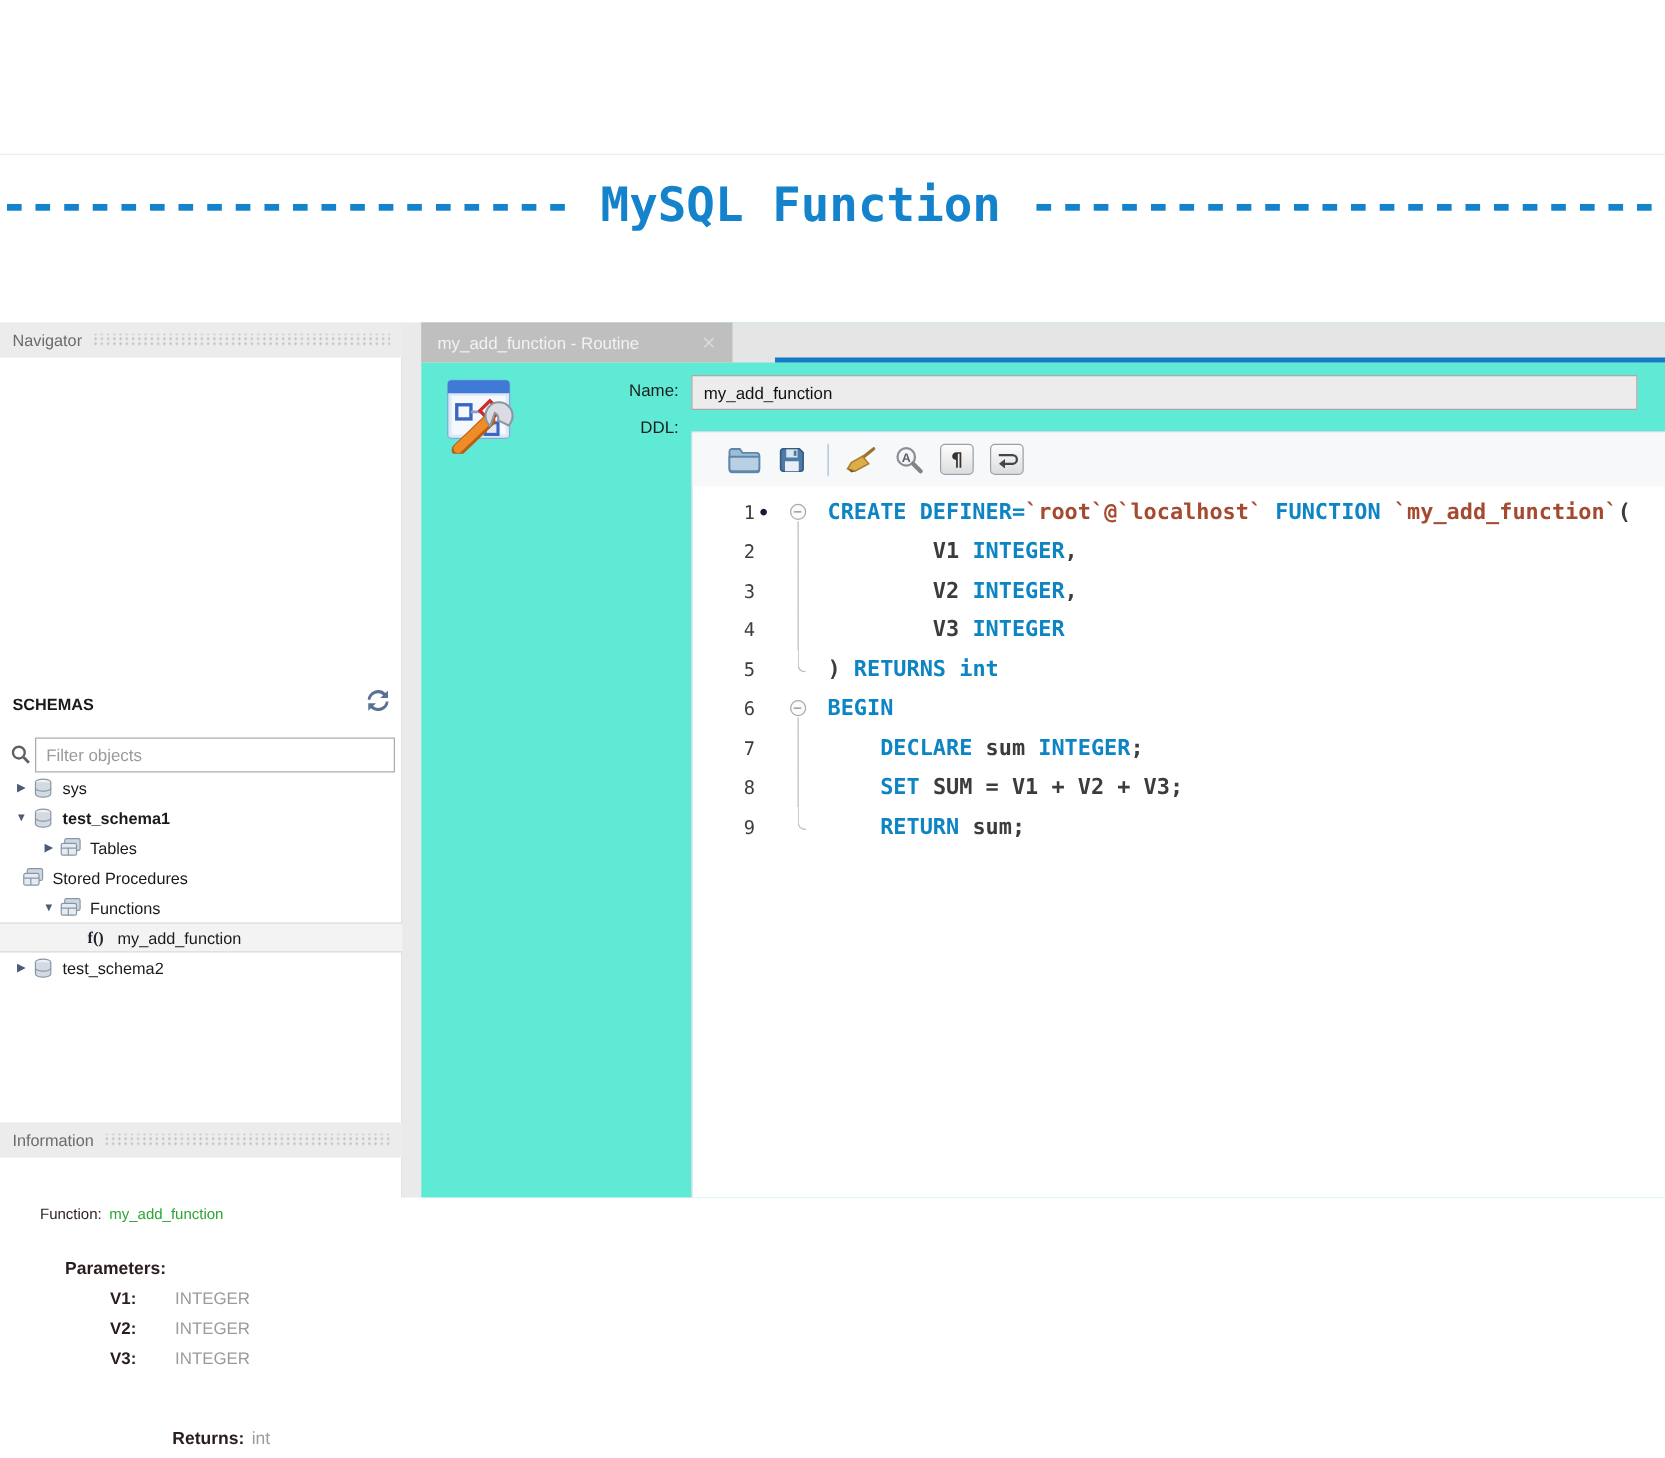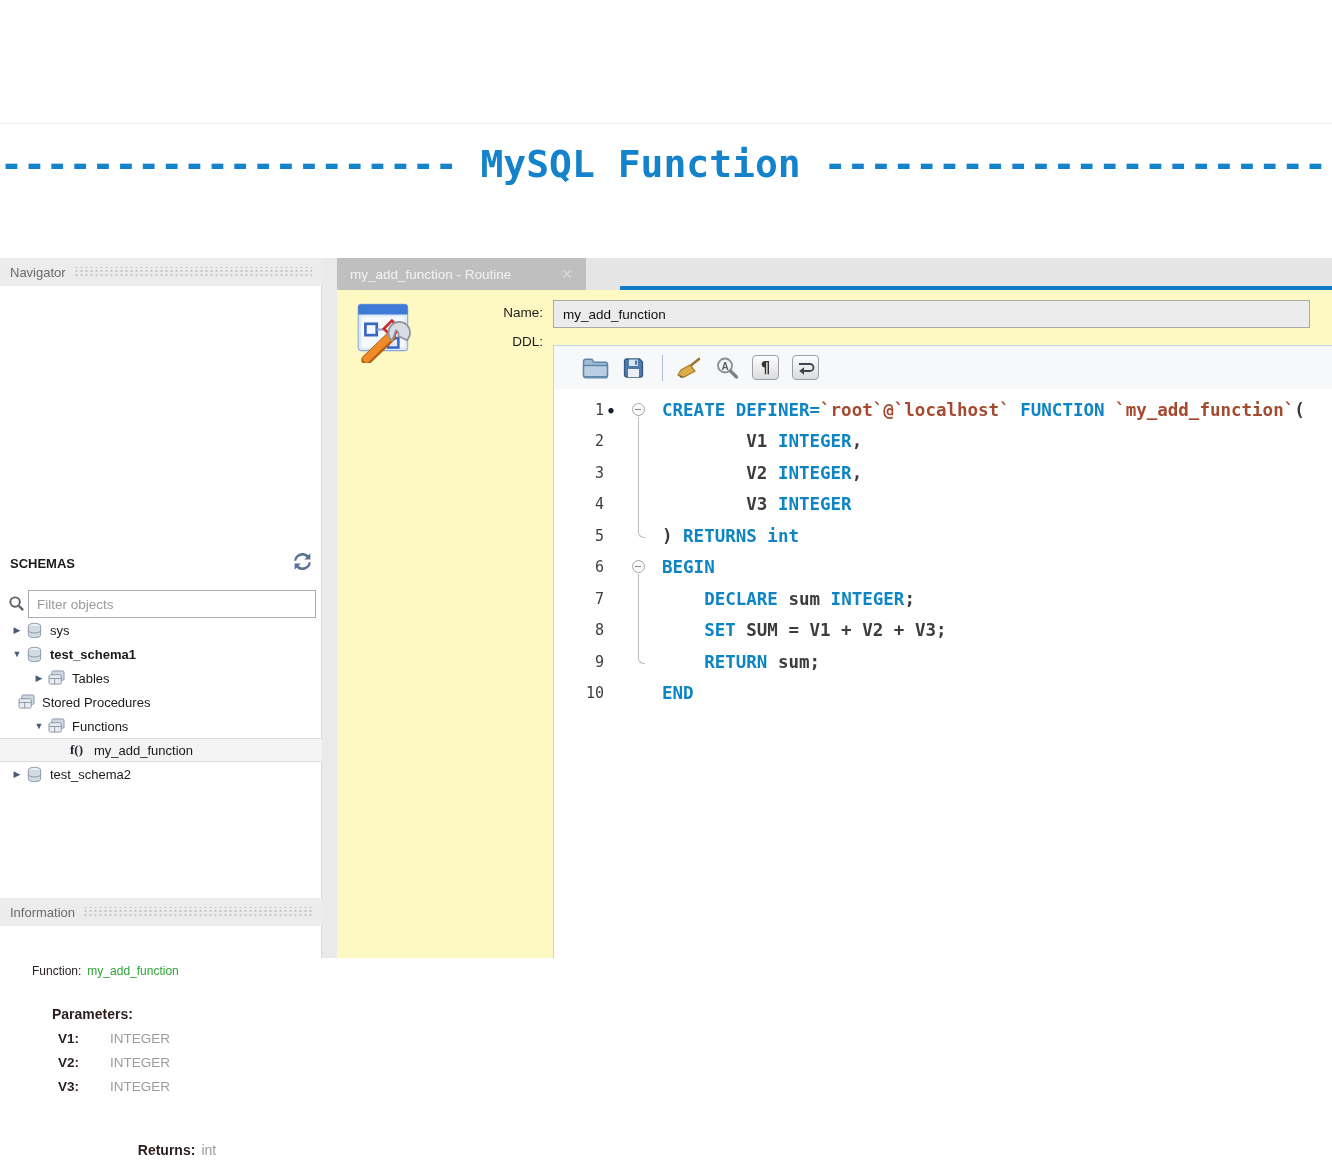--- a/index.html
+++ b/index.html
@@ -49,27 +49,27 @@
   .side-tab { height:28px; display:flex; align-items:center; justify-content:center; font-size:13.5px; padding:0 16px; color:#4a4a4a; background:#e3e3e3; border-right:1px solid #d2d2d2; }
   .side-tab.active { background:#ffffff; color:#1879c8; border-right:none; }
 
   .info-block { position:absolute; left:0; top:668px; width:322px; }
   .info-fn { margin:38px 0 0 32px; font-size:12px; font-weight:normal; color:#2b1d1d; }
   .info-fn .fn-name { color:var(--green); margin-left:6px; }
   .info-params-label { margin:28px 0 0 32px; font-size:14px; font-weight:bold; color:#2b1d1d;padding-left:20px; }
   .param-row { margin-left:58px; height:24px; display:flex; align-items:center; font-size:13.5px; }
   .param-row .p-name { font-weight:bold; color:#2b1d1d; width:52px; }
   .param-row .p-type { color:#9b9b9b; }
-  .params-list { margin-top:4px; }
+  .params-list { margin-top:4px;padding-left:30px; }
   .info-returns { margin:44px 0 0 32px; font-size:14px;text-align:center; }
   .info-returns .r-label { font-weight:bold; color:#2b1d1d; }
   .info-returns .r-type { color:#9b9b9b; margin-left:6px; }
 
   
-  .main { position:absolute; left:337px; top:258px; width:995px; height:700px; background:#fef9c3; }
+  .main { position:absolute; left:337px; top:258px; width:995px; height:700px; background:#5eead4; }
   .tabstrip { position:absolute; left:0; top:0; width:995px; height:32px; background:#e5e5e5; }
   .doc-tab { position:absolute; left:0; top:0; width:249px; height:32px; background:#bfbfbf;
     display:flex; align-items:center; padding:0 10px 0 13px; }
   .doc-tab .tab-title { color:#f2f2f2; font-size:13.5px; flex:1; }
   .doc-tab .tab-close { color:#dadada; font-size:14px; width:18px; text-align:center; cursor:pointer; }
   .tab-underline { position:absolute; left:283px; right:0; bottom:0; height:4px; background:var(--accent); }
 
   .routine-icon { position:absolute; left:15px; top:39px; }
 
   .fld-label { position:absolute; width:90px; text-align:right; font-size:13.5px; color:#1c1c1c; }
@@ -318,17 +318,16 @@
       <div class="code-area" id="code-area">
           <div class="code-line"><span class="ln">1</span><span class="bullet">●</span><span class="fold"><span class="vline" style="top: 72%; bottom: 0px;"></span><span class="circ"></span></span><span class="code-text"><span class="tk-kw">CREATE DEFINER=</span><span class="tk-id">`root`@`localhost`</span><span class="tk-plain"> </span><span class="tk-kw">FUNCTION</span><span class="tk-plain"> </span><span class="tk-id">`my_add_function`</span><span class="tk-plain">(</span></span></div>
           <div class="code-line"><span class="ln">2</span><span class="bullet"></span><span class="fold"><span class="vline" style="top: 0px; bottom: 0px;"></span></span><span class="code-text"><span class="tk-plain">        V1 </span><span class="tk-kw">INTEGER</span><span class="tk-plain">,</span></span></div>
           <div class="code-line"><span class="ln">3</span><span class="bullet"></span><span class="fold"><span class="vline" style="top: 0px; bottom: 0px;"></span></span><span class="code-text"><span class="tk-plain">        V2 </span><span class="tk-kw">INTEGER</span><span class="tk-plain">,</span></span></div>
           <div class="code-line"><span class="ln">4</span><span class="bullet"></span><span class="fold"><span class="vline" style="top: 0px; bottom: 0px;"></span></span><span class="code-text"><span class="tk-plain">        V3 </span><span class="tk-kw">INTEGER</span></span></div>
           <div class="code-line"><span class="ln">5</span><span class="bullet"></span><span class="fold"><span class="elbow"></span></span><span class="code-text"><span class="tk-plain">) </span><span class="tk-kw">RETURNS int</span></span></div>
           <div class="code-line"><span class="ln">6</span><span class="bullet"></span><span class="fold"><span class="vline" style="top: 72%; bottom: 0px;"></span><span class="circ"></span></span><span class="code-text"><span class="tk-kw">BEGIN</span></span></div>
           <div class="code-line"><span class="ln">7</span><span class="bullet"></span><span class="fold"><span class="vline" style="top: 0px; bottom: 0px;"></span></span><span class="code-text"><span class="tk-plain">    </span><span class="tk-kw">DECLARE</span><span class="tk-plain"> sum </span><span class="tk-kw">INTEGER</span><span class="tk-plain">;</span></span></div>
           <div class="code-line"><span class="ln">8</span><span class="bullet"></span><span class="fold"><span class="vline" style="top: 0px; bottom: 0px;"></span></span><span class="code-text"><span class="tk-plain">    </span><span class="tk-kw">SET</span><span class="tk-plain"> SUM = V1 + V2 + V3;</span></span></div>
           <div class="code-line"><span class="ln">9</span><span class="bullet"></span><span class="fold"><span class="elbow"></span></span><span class="code-text"><span class="tk-plain">    </span><span class="tk-kw">RETURN</span><span class="tk-plain"> sum;</span></span></div>
-          <div class="code-line"><span class="ln">10</span><span class="bullet"></span><span class="fold"></span><span class="code-text"><span class="tk-kw">END</span></span></div>
         </div>
     </div>
   </div>
 </div>
 
 </body></html>

